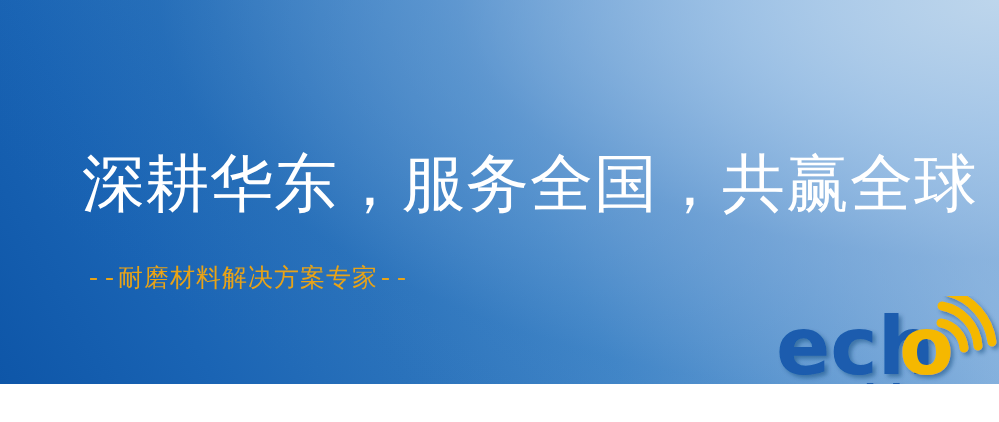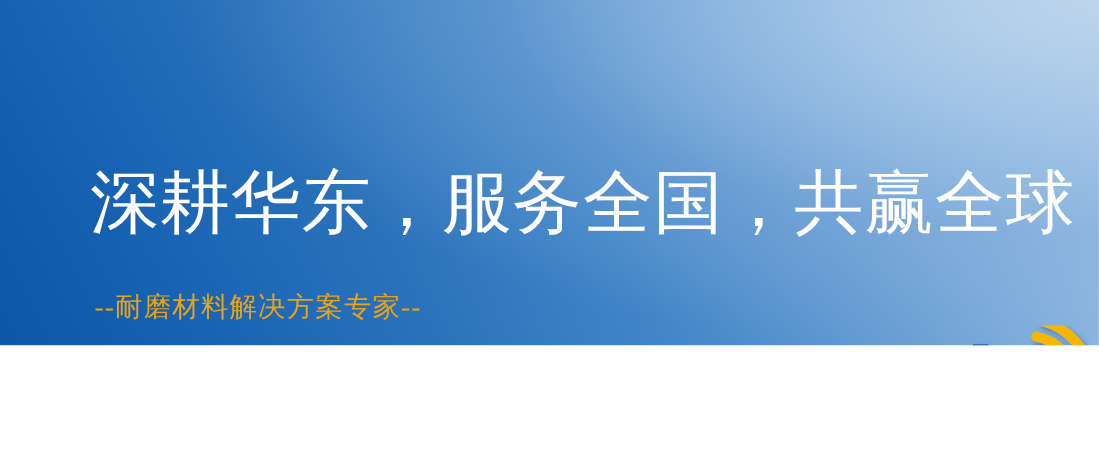--- a/index.html
+++ b/index.html
@@ -3,21 +3,21 @@
 <meta charset="utf-8">
 <style>
   html, body {
     margin: 0;
     padding: 0;
     background: #ffffff;
   }
   #banner {
     position: relative;
     width: 999px;
-    height: 314px;
+    height: 384px;
     overflow: hidden;
     font-family: "Liberation Sans", sans-serif;
     background:
       radial-gradient(ellipse 120% 150% at 100% 0%,
         rgba(190,214,236,0.95) 0%,
         rgba(166,199,232,0.75) 22%,
         rgba(120,165,214,0.45) 45%,
         rgba(40,110,182,0.10) 70%,
         rgba(0,0,0,0) 88%),
       linear-gradient(62deg,
@@ -37,21 +37,21 @@
     font-size: 63px;
     line-height: 1.15;
     color: #ffffff;
     letter-spacing: 1px;
     white-space: nowrap;
   }
   .subtitle {
     position: absolute;
     left: 86px;
     top: 265px;
-    font-family: Liberation Serif, serif;
+    font-family: Liberation Mono, monospace;
     font-size: 25px;
     line-height: 1.2;
     color: #e8a317;
     letter-spacing: 1px;
     white-space: nowrap;
   }
   .logo {
     position: absolute;
     left: 744px;
     top: 296px;

